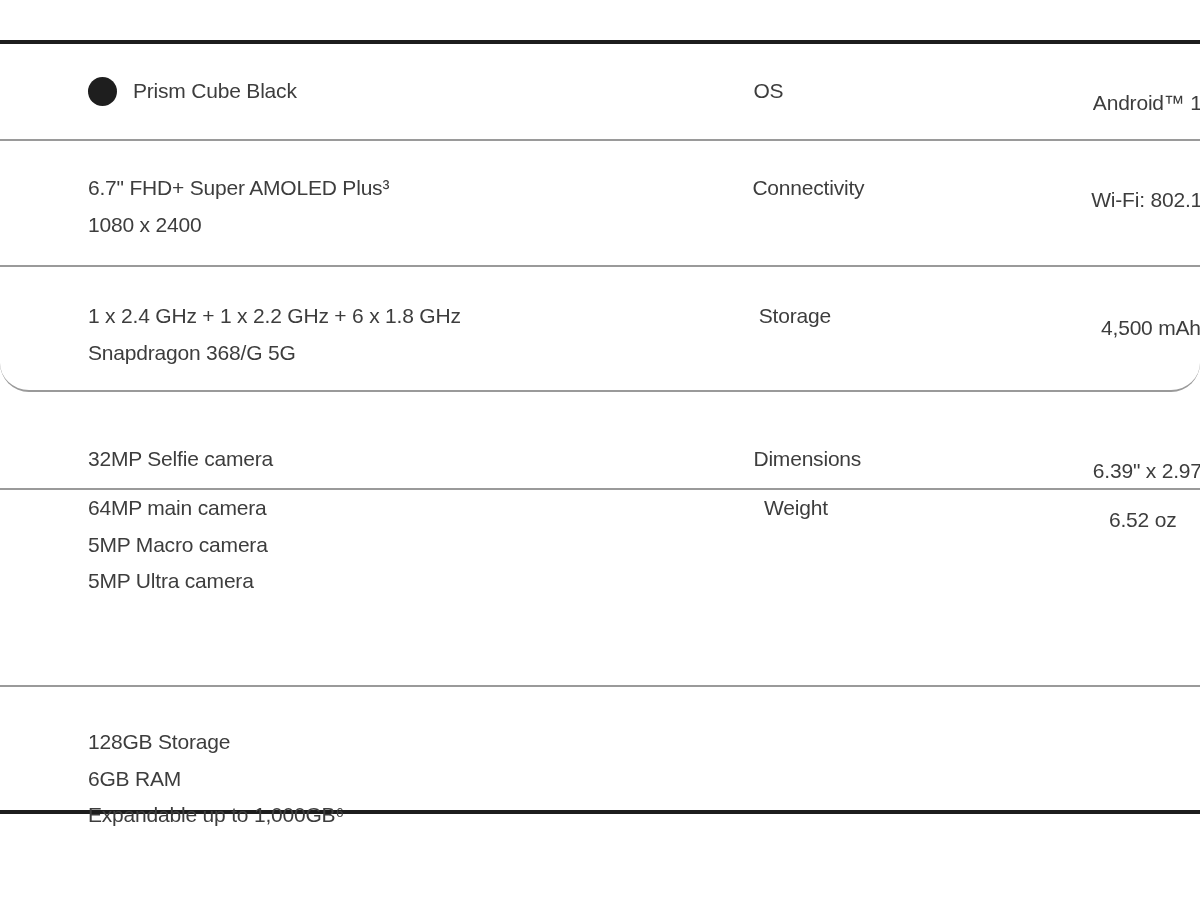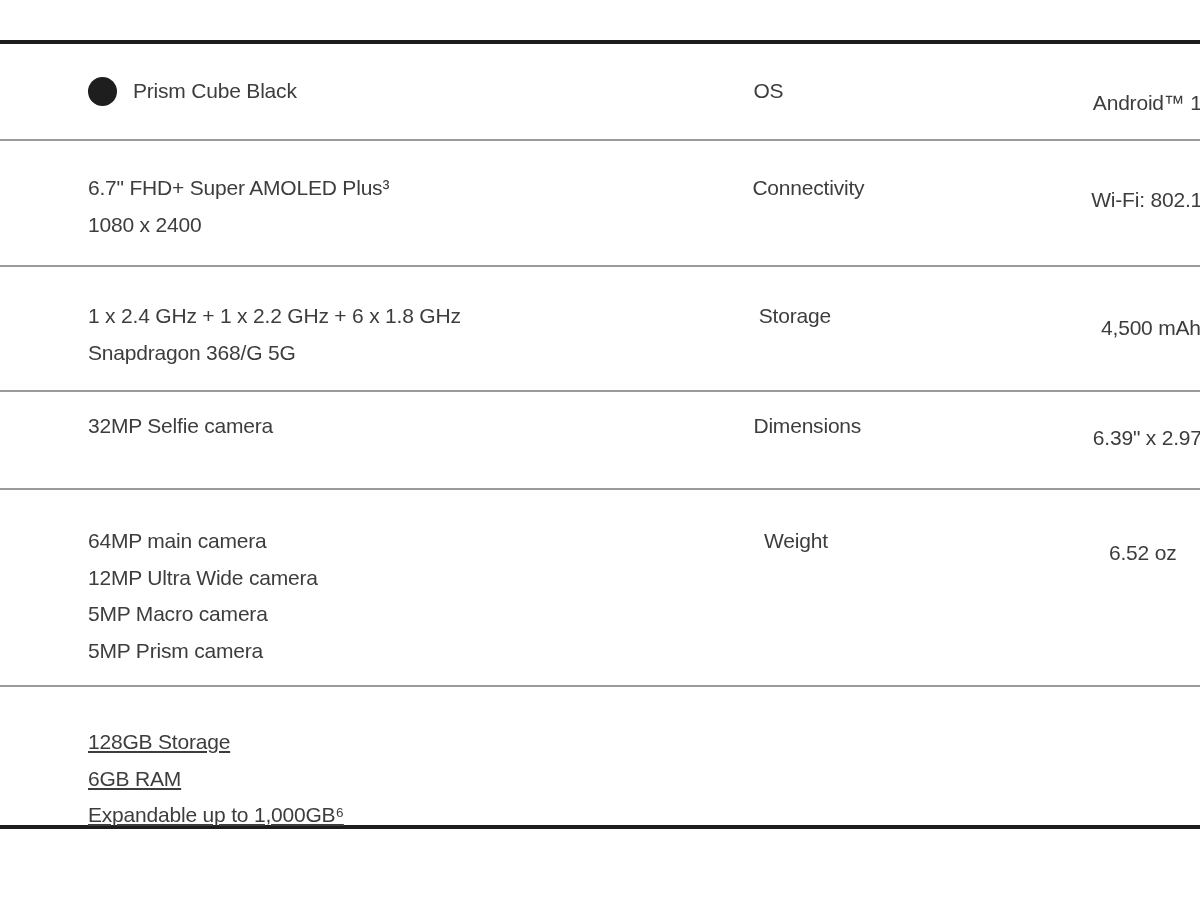--- a/index.html
+++ b/index.html
@@ -24,24 +24,24 @@
     border-bottom: 4px solid #1d1d1d;
   }
   .row {
     display: flex;
     align-items: flex-start;
     width: 100%;
   }
   .row.sep { border-bottom: 2px solid #9a9a9a; }
   .row1 { height: 97px;  padding-top: 29px; }
   .row2 { height: 126px; padding-top: 29px; }
-  .row3 { height: 125px; padding-top: 31px; }
-  .row4 { height: 98px;  padding-top: 16px; }
-  .row5 { height: 197px; padding-top: 33px; }
-  .row6 { height: 138px; padding-top: 37px; text-decoration: underline; }
+  .row3 { height: 125px; padding-top: 31px; border-radius: 29px; }
+  .row4 { height: 98px;  padding-top: 49px; }
+  .row5 { height: 197px; }
+  .row6 { height: 123px; padding-top: 37px; }
   .cell {
     font-size: 21px;
     line-height: 36.5px;
     letter-spacing: -0.2px;
     white-space: nowrap;
   }
   .cell-left  { width: 735px; padding-left: 88px; }
   .cell-label { width: 345px; margin-left: 29px; }
   .cell-value { flex: 1 1 auto; overflow: hidden; margin-top: 12px; }
   .line { white-space: nowrap; }
@@ -106,23 +106,22 @@
       </div>
       <div class="cell cell-label">Dimensions</div>
       <div class="cell cell-value">
         <div class="line">6.39" x 2.97</div>
       </div>
     </div>
 
     <div class="row row5 sep">
       <div class="cell cell-left">
         <div class="line">64MP main camera</div>
-        <div class="line">12MP Ultra Wide camera</div>
         <div class="line">5MP Macro camera</div>
-        <div class="line">5MP Prism camera</div>
+        <div class="line">5MP Ultra camera</div>
       </div>
       <div class="cell cell-label">Weight</div>
       <div class="cell cell-value">
         <div class="line">6.52 oz</div>
       </div>
     </div>
 
     <div class="row row6">
       <div class="cell cell-left">
         <div class="line">128GB Storage</div>

